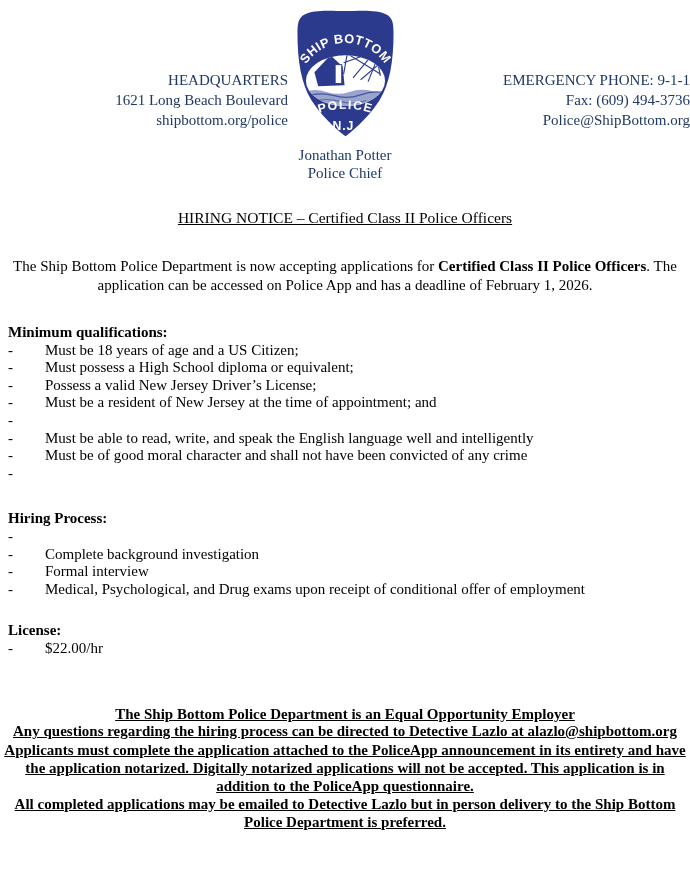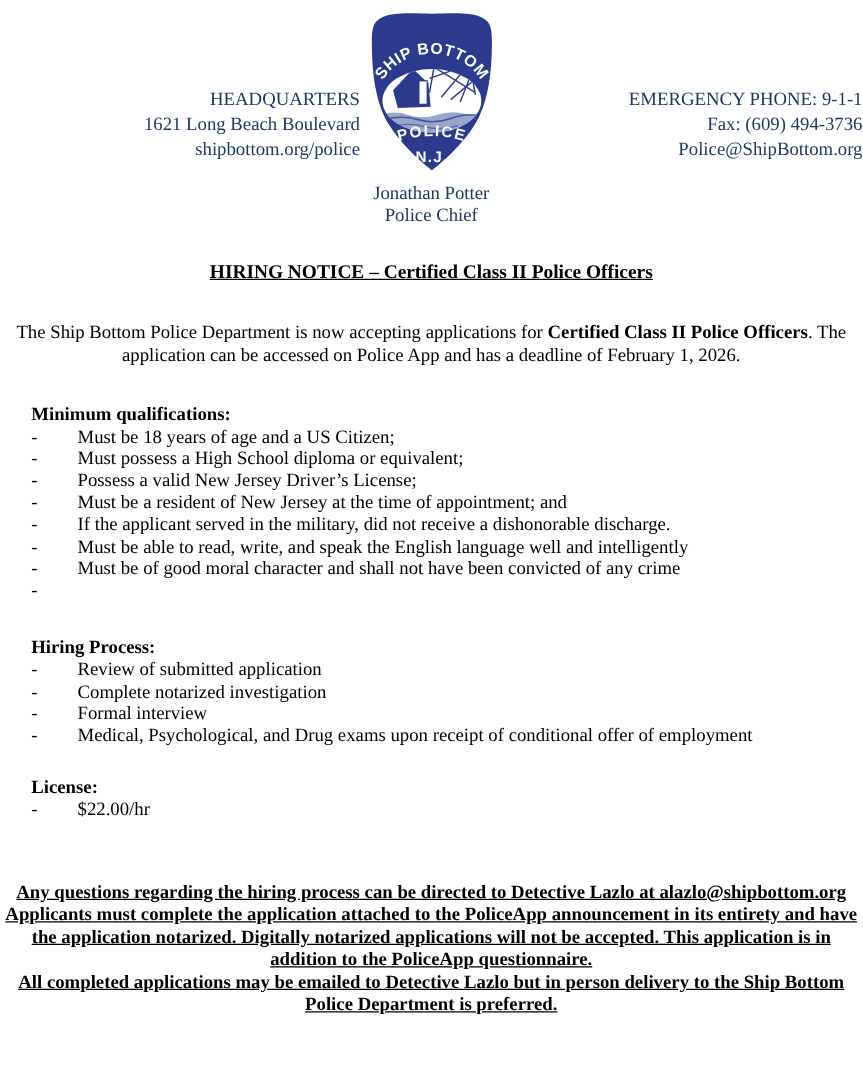--- a/index.html
+++ b/index.html
@@ -20,29 +20,29 @@
   .letterhead{display:flex;align-items:flex-start;}
   .contact-col{flex:1 1 0;text-align:right;color:var(--header-text);
     font-size:15px;line-height:20px;padding-top:62px;}
   .badge-col{flex:0 0 114px;text-align:center;}
   .badge-col svg{display:block;margin:0 auto;}
   .officer{
     text-align:center;color:var(--header-text);font-size:15px;line-height:18px;margin-top:4px;
   }
   
   .notice-title{
-    margin-top:27px;text-align:center;font-weight:bold;font-size:15.5px;
+    margin-top:27px;text-align:center;font-weight:normal;font-size:15.5px;
     text-decoration:underline;
   }
   
   .intro{
     margin-top:30px;text-align:center;line-height:18.5px;padding:0 12px;
   }
   
-  .section{padding-left:25px;padding-right:18px;}
+  .section{padding-left:8px;padding-right:18px;}
   .sec-qualifications{margin-top:30px;}
   .sec-process{margin-top:28px;}
   .sec-salary{margin-top:24px;}
   .section-heading{font-weight:bold;line-height:17.6px;}
   .bullet-row{display:flex;line-height:17.6px;}
   .bullet-row .dash{flex:0 0 37px;}
   
   .footer{margin-top:48px;text-align:center;font-weight:bold;}
   .footer .f-line{line-height:17.6px;text-decoration:underline;padding:0 2px;}
   .footer .f-para{line-height:18px;text-decoration:underline;padding:0 2px;}
@@ -137,62 +137,61 @@
     <div class="bullet-row">
         <span class="dash">-</span>
         <span>Possess a valid New Jersey Driver’s License;</span>
       </div>
     <div class="bullet-row">
         <span class="dash">-</span>
         <span>Must be a resident of New Jersey at the time of appointment; and</span>
       </div>
     <div class="bullet-row">
         <span class="dash">-</span>
-        <span>If the applicant served in the military, did not receive a dishonorable discharge.</span>
       </div>
     <div class="bullet-row">
         <span class="dash">-</span>
         <span>Must be able to read, write, and speak the English language well and intelligently</span>
       </div>
     <div class="bullet-row">
         <span class="dash">-</span>
         <span>Must be of good moral character and shall not have been convicted of any crime</span>
       </div>
     <div class="bullet-row">
         <span class="dash">-</span>
       </div>
   </div>
 
   <div class="section sec-process">
     <div class="section-heading">Hiring Process:</div>
     <div class="bullet-row">
         <span class="dash">-</span>
-        <span>Review of submitted application</span>
       </div>
     <div class="bullet-row">
         <span class="dash">-</span>
-        <span>Complete notarized investigation</span>
+        <span>Complete background investigation</span>
       </div>
     <div class="bullet-row">
         <span class="dash">-</span>
         <span>Formal interview</span>
       </div>
     <div class="bullet-row">
         <span class="dash">-</span>
         <span>Medical, Psychological, and Drug exams upon receipt of conditional offer of employment</span>
       </div>
   </div>
 
   <div class="section sec-salary">
     <div class="section-heading">License:</div>
     <div class="bullet-row">
         <span class="dash">-</span>
         <span>$22.00/hr</span>
       </div>
   </div>
 
   <div class="footer">
+    <div class="f-line">The Ship Bottom Police Department is an Equal Opportunity Employer</div>
     <div class="f-line">Any questions regarding the hiring process can be directed to Detective Lazlo at alazlo@shipbottom.org</div>
     <div class="f-para first">Applicants must complete the application attached to the PoliceApp announcement in its entirety and have the application notarized. Digitally notarized applications will not be accepted. This application is in addition to the PoliceApp questionnaire.</div>
     <div class="f-para">All completed applications may be emailed to Detective Lazlo but in person delivery to the Ship Bottom Police Department is preferred.</div>
   </div>
 
 </div>
 
 </body></html>

